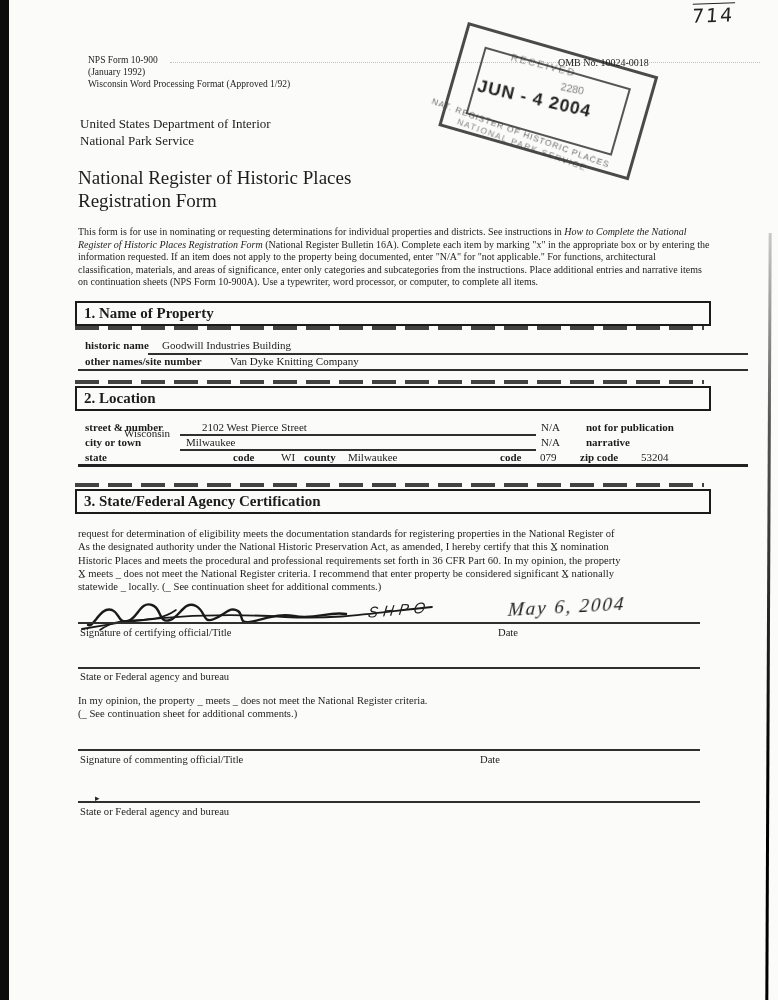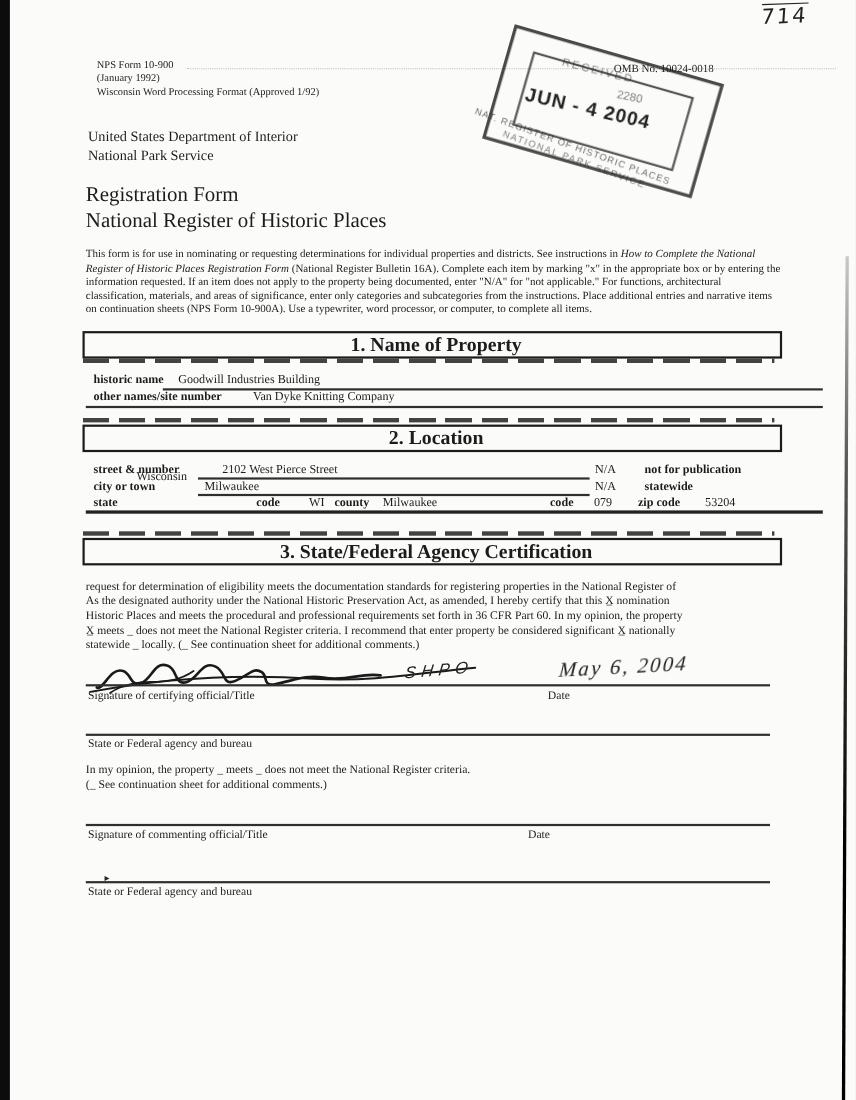--- a/index.html
+++ b/index.html
@@ -6,21 +6,21 @@
   .page{position:relative;width:778px;height:1000px;background:#fbfbf9;overflow:hidden;
         font-family:"Liberation Serif", serif;color:#1c1c1c;}
   .abs{position:absolute;}
   .b{font-weight:normal;}
   .i{font-style:italic;}
   .small{font-size:9.5px;line-height:12px;}
   .hline{background:#2f2f2f;height:1.5px;}
   .hline-thick{background:#222;height:2.5px;}
   .dashbar{height:4px;background:repeating-linear-gradient(90deg,#222 0 24px,rgba(0,0,0,0) 24px 33px);opacity:.85;}
   .secbox{border:2px solid #1b1b1b;height:21px;background:#fbfbf9;
-          font-size:18px;font-weight:bold;line-height:21px;padding-left:7px;box-sizing:content-box;text-align:center;}
+          font-size:15px;font-weight:bold;line-height:21px;padding-left:7px;box-sizing:content-box;}
   .lbl{font-size:11px;font-weight:bold;white-space:nowrap;}
   .val{font-size:11px;white-space:nowrap;}
   .para{font-size:10px;line-height:12.6px;text-align:left;}
   .cert{font-size:10.6px;line-height:13.3px;white-space:nowrap;}
   .sublbl{font-size:10.6px;white-space:nowrap;}
   .leftstrip{left:0;top:0;width:9px;height:1000px;background:#0c0c0c;}
   .rightline{left:767px;top:233px;width:3px;height:767px;
              background:linear-gradient(#c9c9c9,#555 25%,#000 70%);transform:skewX(-0.25deg);}
   .dotted{border-top:1px dotted #c2c2c0;height:0;}
   .hand714{font-size:19px;transform:rotate(-2deg) skewX(-6deg);letter-spacing:2px;
@@ -75,22 +75,22 @@
     <div class="stamp-l1">NAT. REGISTER OF HISTORIC PLACES</div>
     <div class="stamp-l2">NATIONAL PARK SERVICE</div>
   </div>
 
   <div class="abs b" style="left:80px;top:116px;font-size:13px;line-height:16.5px;">
     <div>United States Department of Interior</div>
     <div>National Park Service</div>
   </div>
 
   <div class="abs b" style="left:78px;top:167px;font-size:19px;line-height:22.5px;">
+    <div>National Register of Historic Places</div>
     <div>Registration Form</div>
-    <div>National Register of Historic Places</div>
   </div>
 
   <div class="abs para" style="left:78px;top:226px;width:634px;"><span>This form is for use in nominating or requesting determinations for individual properties and districts.  See instructions in </span><span class="i">How to Complete the National Register of Historic Places Registration Form</span><span> (National Register Bulletin 16A).  Complete each item by marking "x" in the appropriate box or by entering the information requested.  If an item does not apply to the property being documented, enter "N/A" for "not applicable."  For functions, architectural classification, materials, and areas of significance, enter only categories and subcategories from the instructions.  Place additional entries and narrative items on continuation sheets (NPS Form 10-900A).  Use a typewriter, word processor, or computer, to complete all items.</span></div>
 
   <div class="abs secbox" style="left:75px;top:301px;width:625px;">1.  Name of Property</div>
   <div class="abs dashbar" style="left:75px;top:326px;width:629px;"></div>
 
   <div class="abs lbl" style="left:85px;top:339px;">historic name</div>
   <div class="abs val" style="left:162px;top:339px;">Goodwill Industries Building</div>
   <div class="abs hline" style="left:148px;top:353px;width:600px;"></div>
@@ -105,21 +105,21 @@
   <div class="abs lbl" style="left:85px;top:421px;">street &amp; number</div>
   <div class="abs val" style="left:202px;top:421px;">2102 West Pierce Street</div>
   <div class="abs hline" style="left:180px;top:434px;width:356px;"></div>
   <div class="abs val" style="left:541px;top:421px;">N/A</div>
   <div class="abs lbl" style="left:586px;top:421px;">not for publication</div>
 
   <div class="abs lbl" style="left:85px;top:436px;">city or town</div>
   <div class="abs val" style="left:186px;top:436px;">Milwaukee</div>
   <div class="abs hline" style="left:180px;top:449px;width:356px;"></div>
   <div class="abs val" style="left:541px;top:436px;">N/A</div>
-  <div class="abs lbl" style="left:586px;top:436px;">statewide</div>
+  <div class="abs lbl" style="left:586px;top:436px;">narrative</div>
 
   <div class="abs lbl" style="left:85px;top:451px;">state</div>
   <div class="abs val" style="left:124px;top:427px;">Wisconsin</div>
   <div class="abs lbl" style="left:233px;top:451px;">code</div>
   <div class="abs val" style="left:281px;top:451px;">WI</div>
   <div class="abs lbl" style="left:304px;top:451px;">county</div>
   <div class="abs val" style="left:348px;top:451px;">Milwaukee</div>
   <div class="abs lbl" style="left:500px;top:451px;">code</div>
   <div class="abs val" style="left:540px;top:451px;">079</div>
   <div class="abs lbl" style="left:580px;top:451px;">zip code</div>

